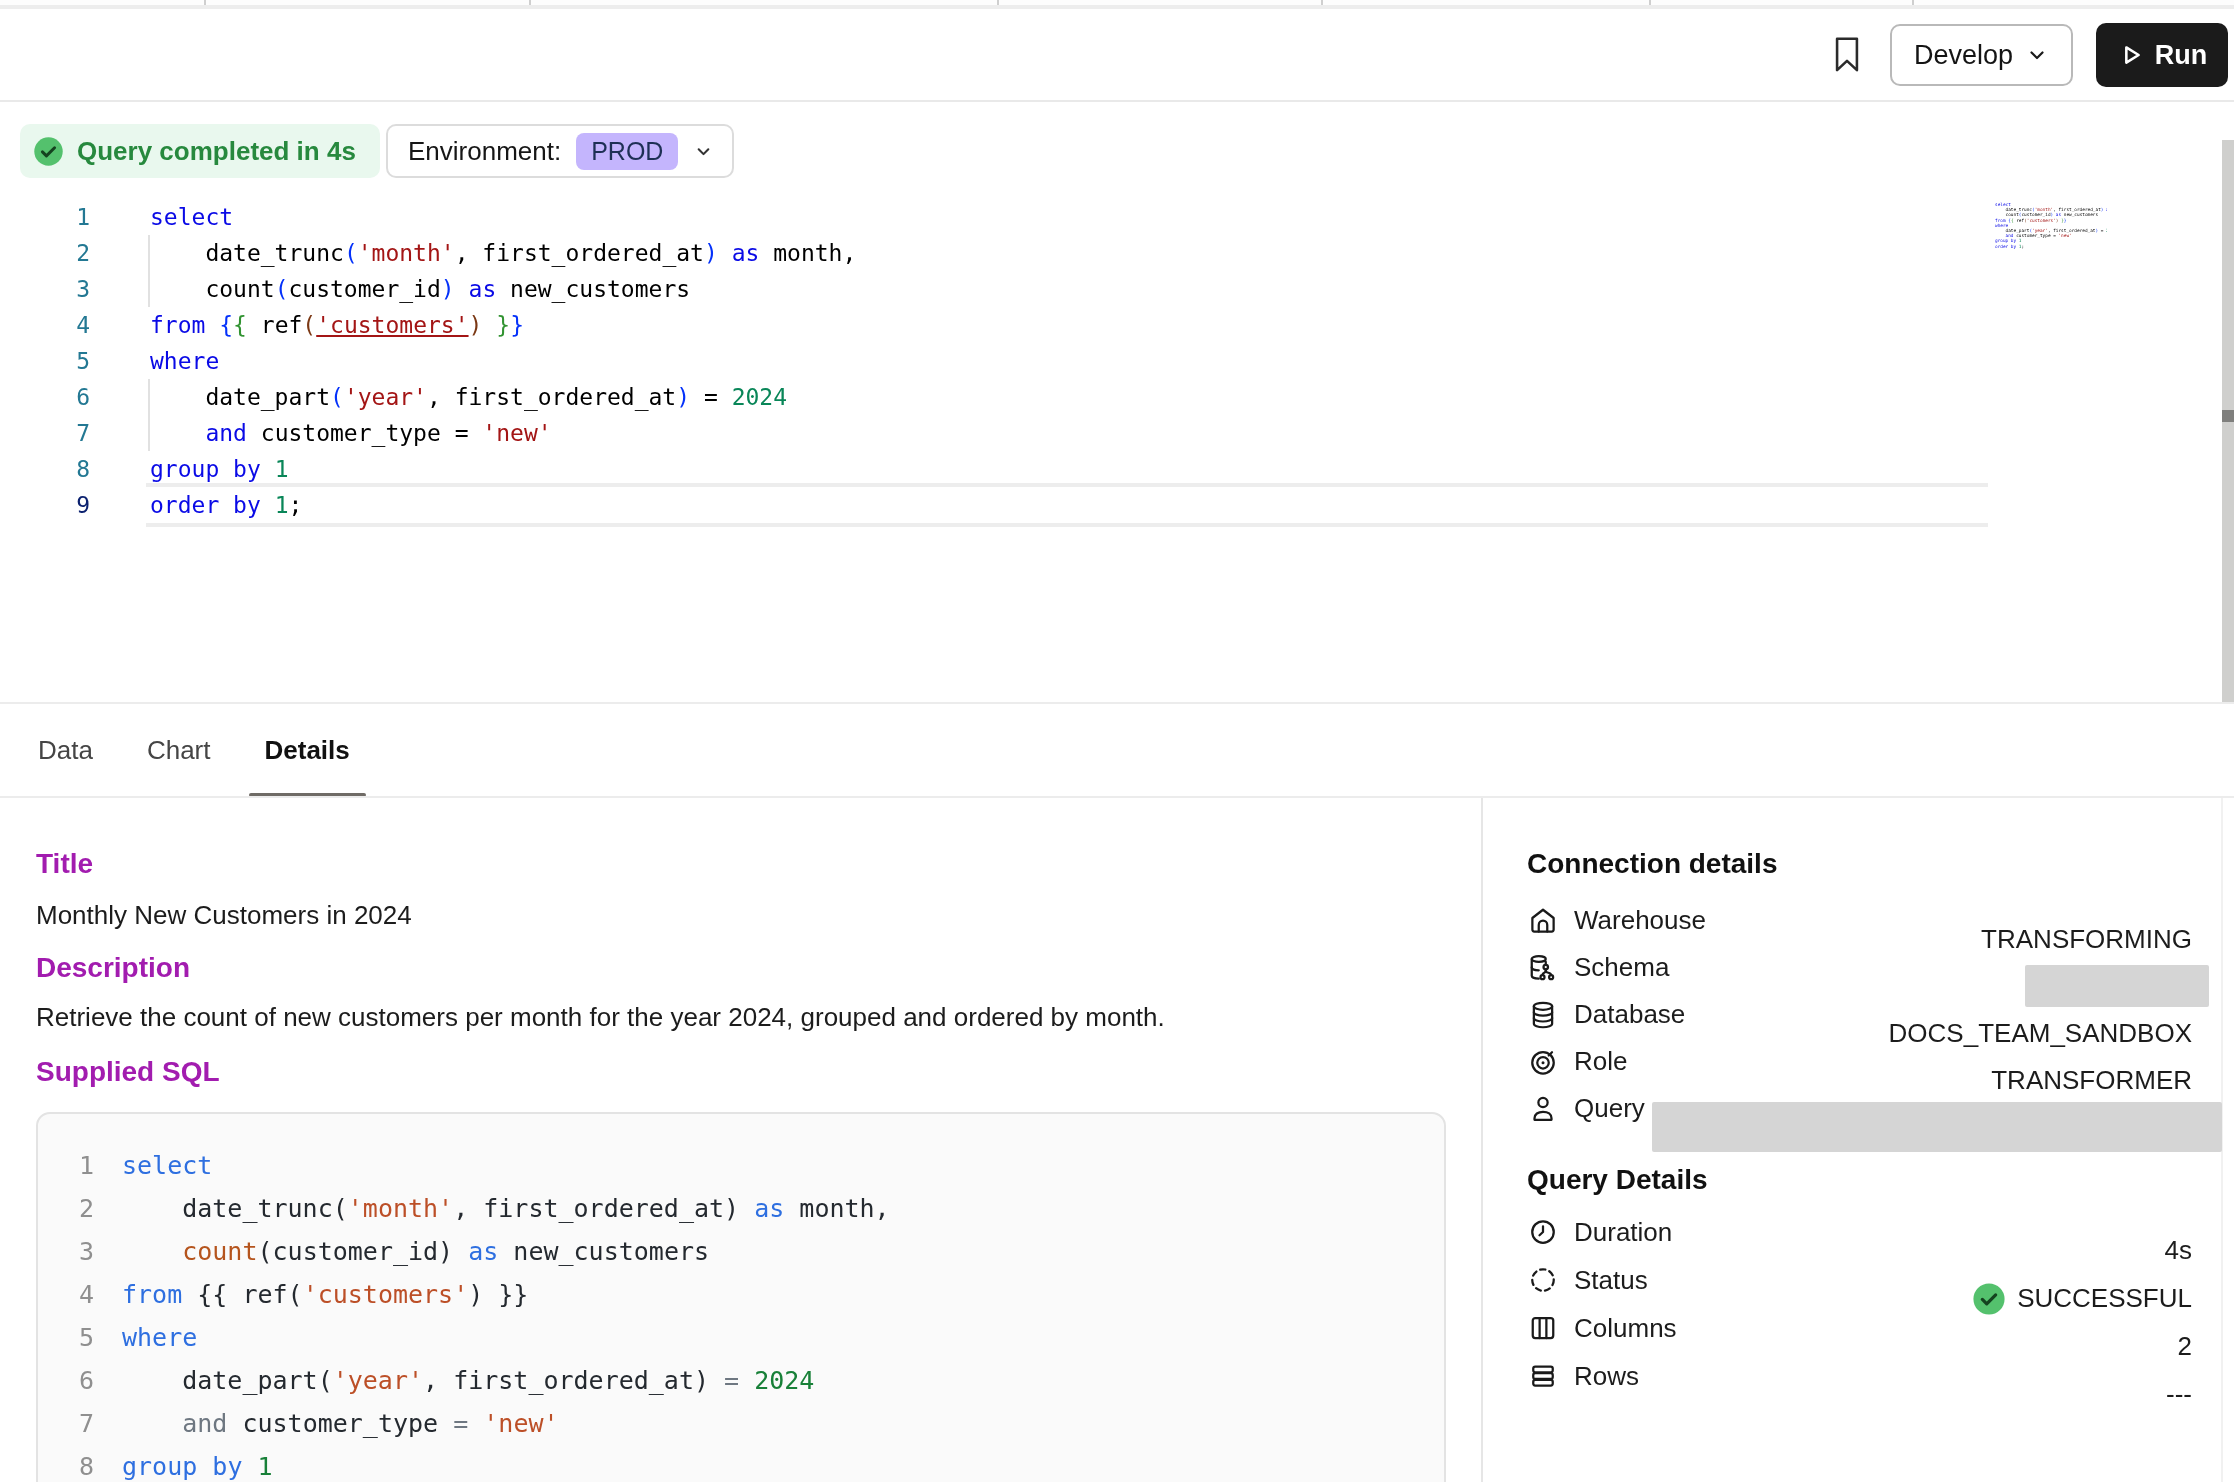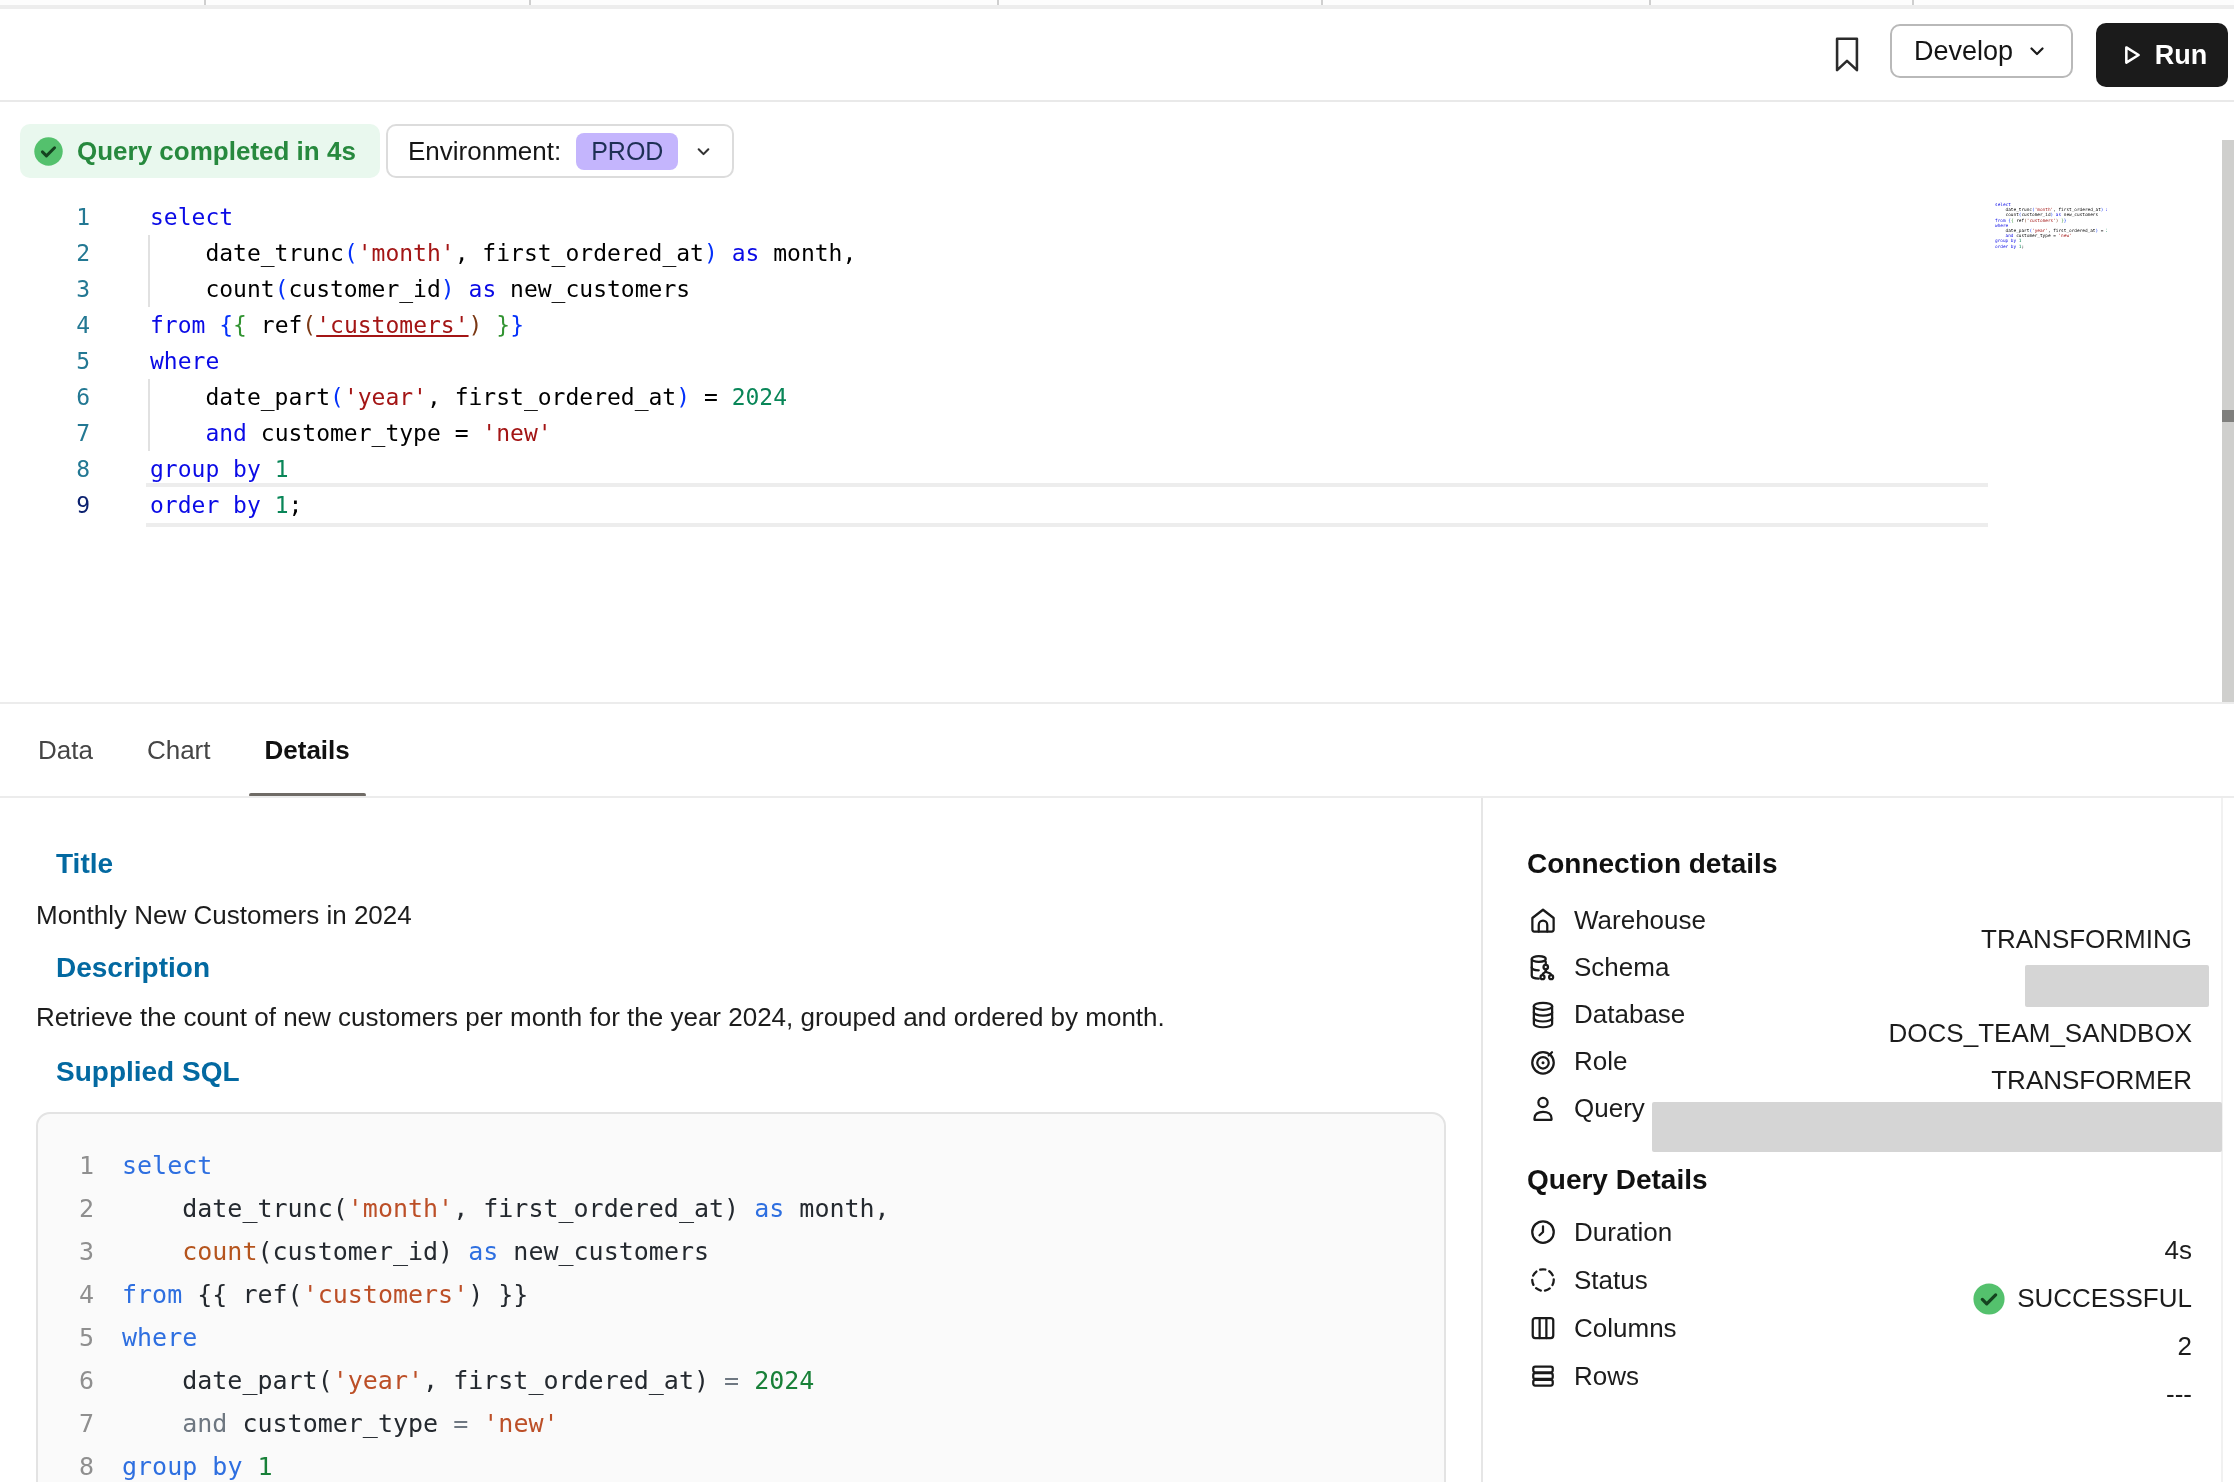--- a/index.html
+++ b/index.html
@@ -7,21 +7,21 @@
         font-family:"Liberation Sans",sans-serif;color:#1a1a1a;}
 
   
   .tab-strip{position:absolute;left:0;top:0;width:2234px;height:5px;background:#fdfdfd;}
   .tab-strip .vline{position:absolute;top:0;width:2px;height:5px;background:#cfcfcf;}
   .strip-band{position:absolute;left:0;top:5px;width:2234px;height:4px;background:#ededed;}
 
   
   .header-border{position:absolute;left:0;top:100px;width:2234px;height:2px;background:#e9e9e9;}
   .bookmark-btn{position:absolute;left:1830px;top:33px;width:34px;height:44px;display:flex;align-items:center;justify-content:center;cursor:pointer;}
-  .develop-btn{position:absolute;left:1890px;top:24px;width:183px;height:54px;border:2px solid #b9b9b9;border-radius:10px;
+  .develop-btn{position:absolute;left:1890px;top:24px;width:183px;height:62px;border:2px solid #b9b9b9;border-radius:10px;
                background:#fff;display:flex;align-items:center;justify-content:center;gap:12px;
                font-size:27px;color:#141414;cursor:pointer;box-sizing:border-box;}
   .run-btn{position:absolute;left:2096px;top:23px;width:132px;height:64px;background:#1b1b1b;border-radius:10px;
            display:flex;align-items:center;justify-content:center;gap:10px;color:#fff;font-size:27px;font-weight:600;cursor:pointer;}
 
   
   .status-pill{position:absolute;left:20px;top:124px;height:54px;background:#e9f8ee;border-radius:10px;
                display:flex;align-items:center;padding:0 24px 0 13px;gap:13px;}
   .status-pill-text{font-size:26px;font-weight:600;color:#27893e;white-space:nowrap;}
   .env-box{position:absolute;left:386px;top:124px;height:54px;border:2px solid #dcdcdc;border-radius:10px;background:#fff;
@@ -49,21 +49,21 @@
 
   
   .divider-1{position:absolute;left:0;top:702px;width:2234px;height:2px;background:#ececec;}
   .results-tabs{position:absolute;left:0;top:704px;width:2234px;height:93px;display:flex;align-items:center;padding-left:36px;box-sizing:border-box;}
   .tab{font-size:26px;color:#454545;margin-right:50px;position:relative;display:flex;align-items:center;height:100%;cursor:pointer;padding:0 2px;}
   .tab.active{color:#111;font-weight:bold;}
   .tab.active::after{content:"";position:absolute;left:-14px;right:-14px;bottom:0;height:4px;background:#6f6b66;border-radius:2px;}
   .divider-2{position:absolute;left:0;top:796px;width:2234px;height:2px;background:#ececec;}
 
   
-  .sec-heading{position:absolute;left:36px;font-size:28px;font-weight:bold;color:#0369a1;margin-left:20px;}
+  .sec-heading{position:absolute;left:36px;font-size:28px;font-weight:bold;color:#a21caf;}
   .sec-text{position:absolute;left:36px;font-size:26px;color:#1c1c1c;}
   .sql-card{position:absolute;left:36px;top:1112px;width:1410px;height:580px;background:#fafafa;
             border:2px solid #e3e3e3;border-radius:14px;box-sizing:border-box;padding:30px 0 0 24px;overflow:hidden;}
   .ck-line{display:flex;height:43px;line-height:43px;font-family:"DejaVu Sans Mono",monospace;font-size:25px;white-space:pre;}
   .ck-num{width:32px;text-align:right;color:#8f8f8f;flex:none;}
   .ck-code{margin-left:28px;}
   .ck-kw{color:#2e6fe0;} .ck-pl{color:#24292f;} .ck-str{color:#bc4f27;}
   .ck-fn{color:#b5541d;} .ck-num2{color:#188038;} .ck-op{color:#6e7781;}
 
   

